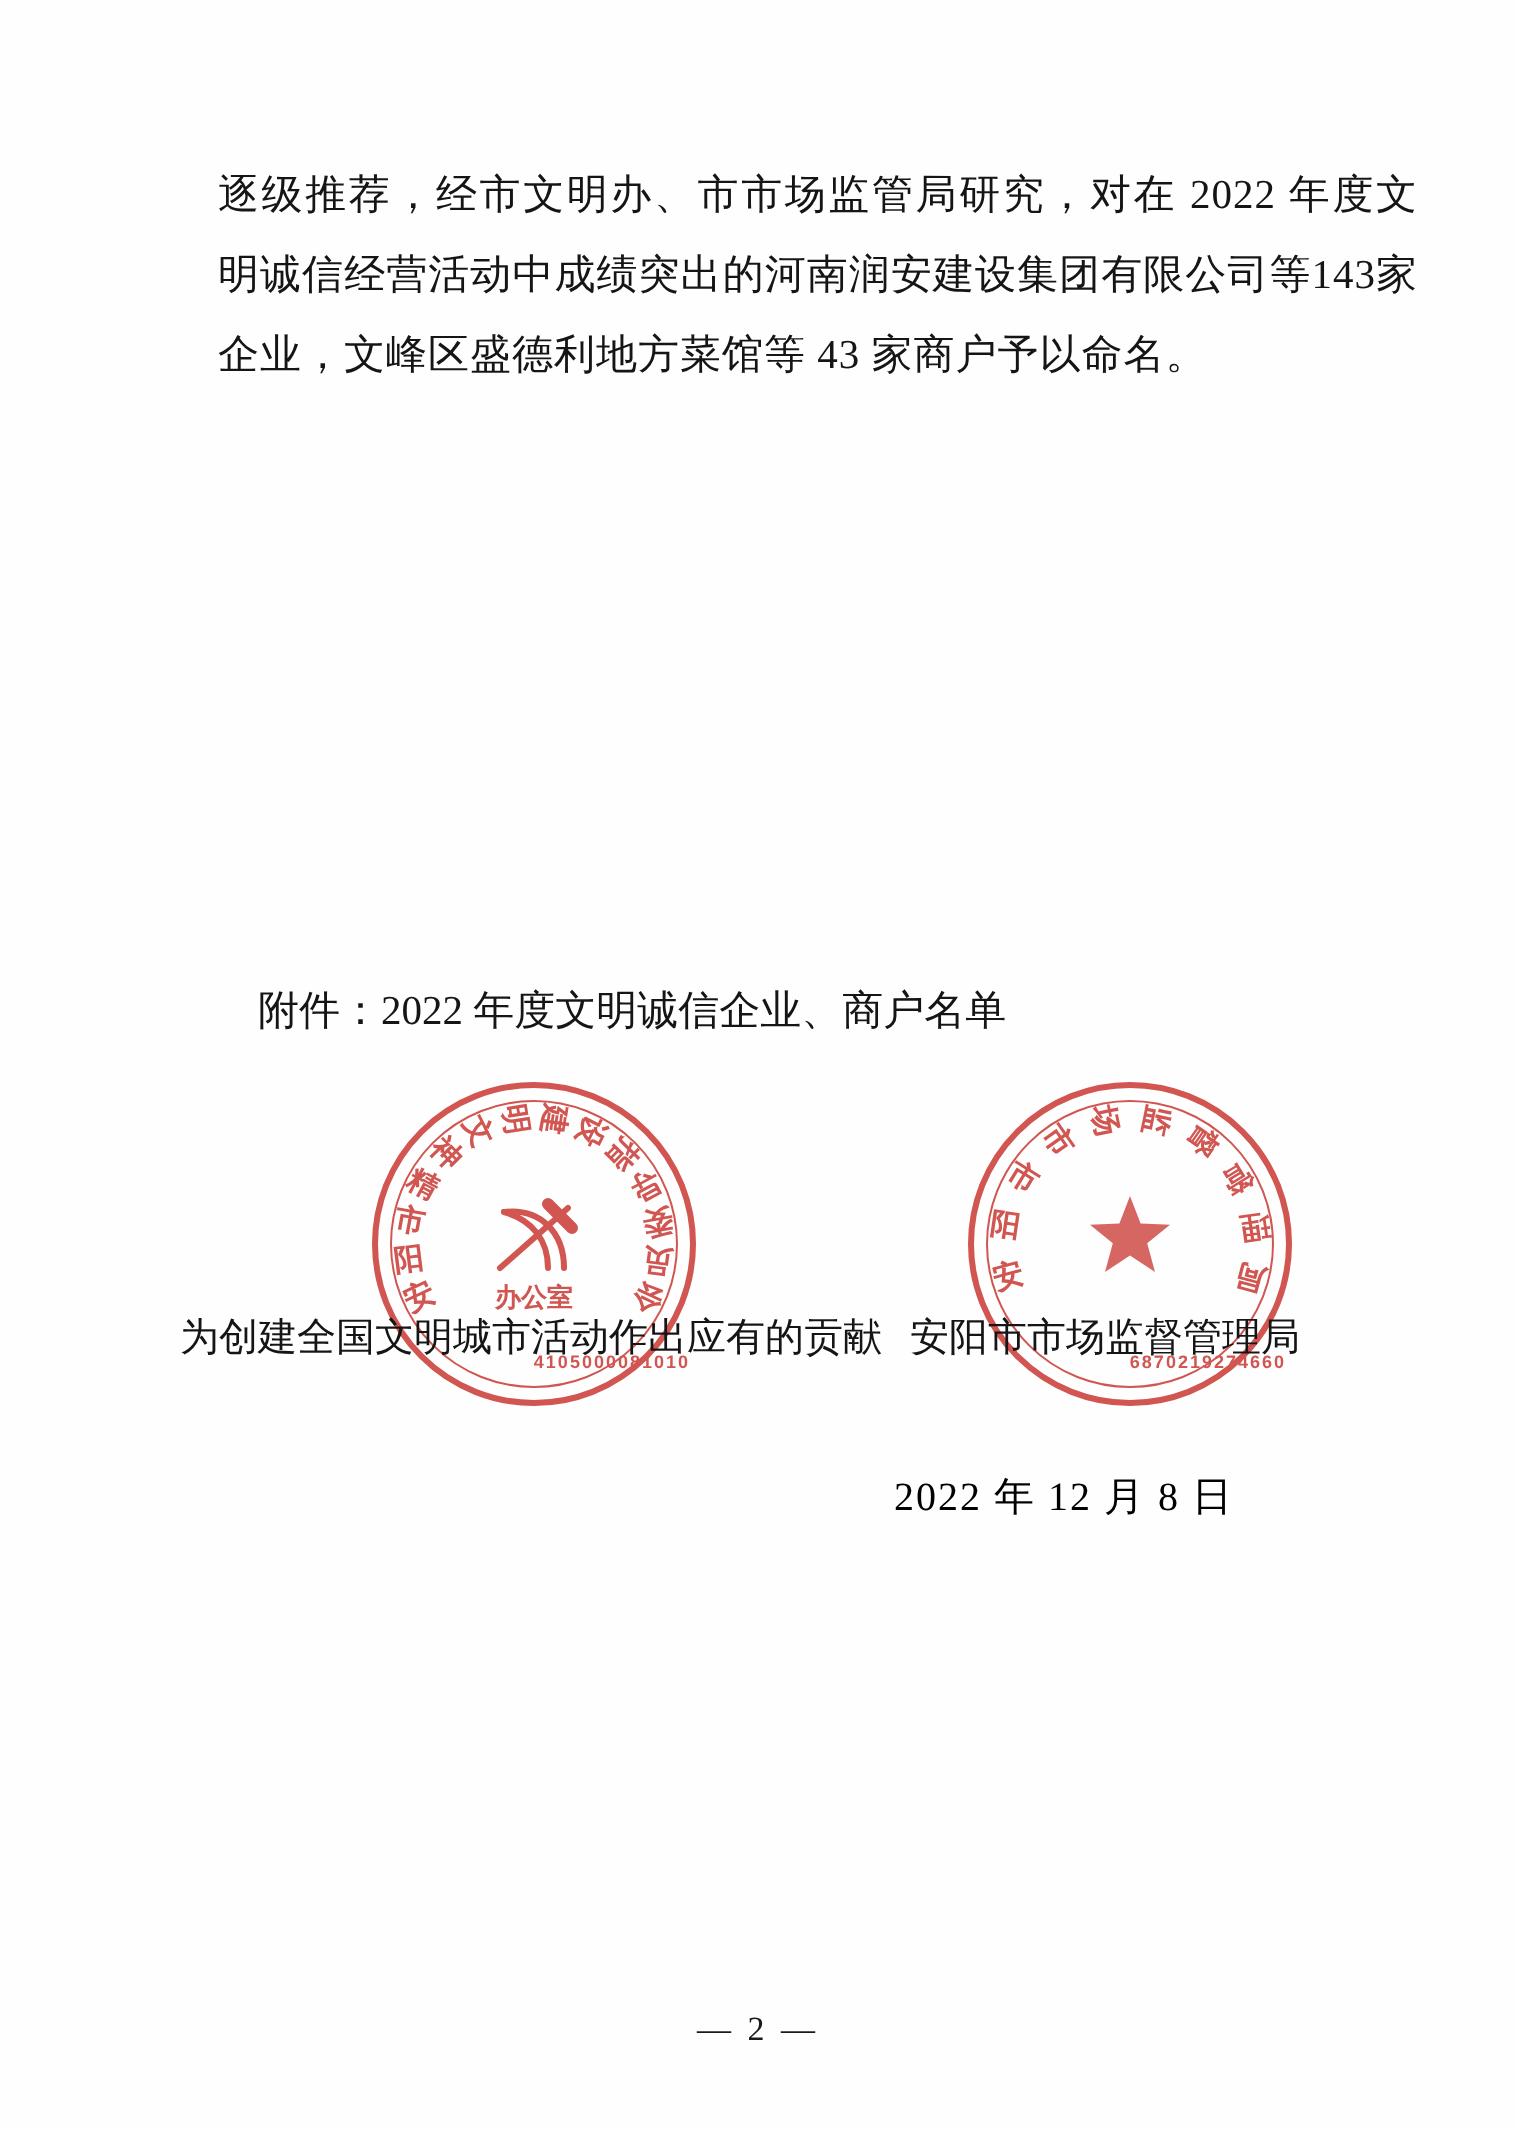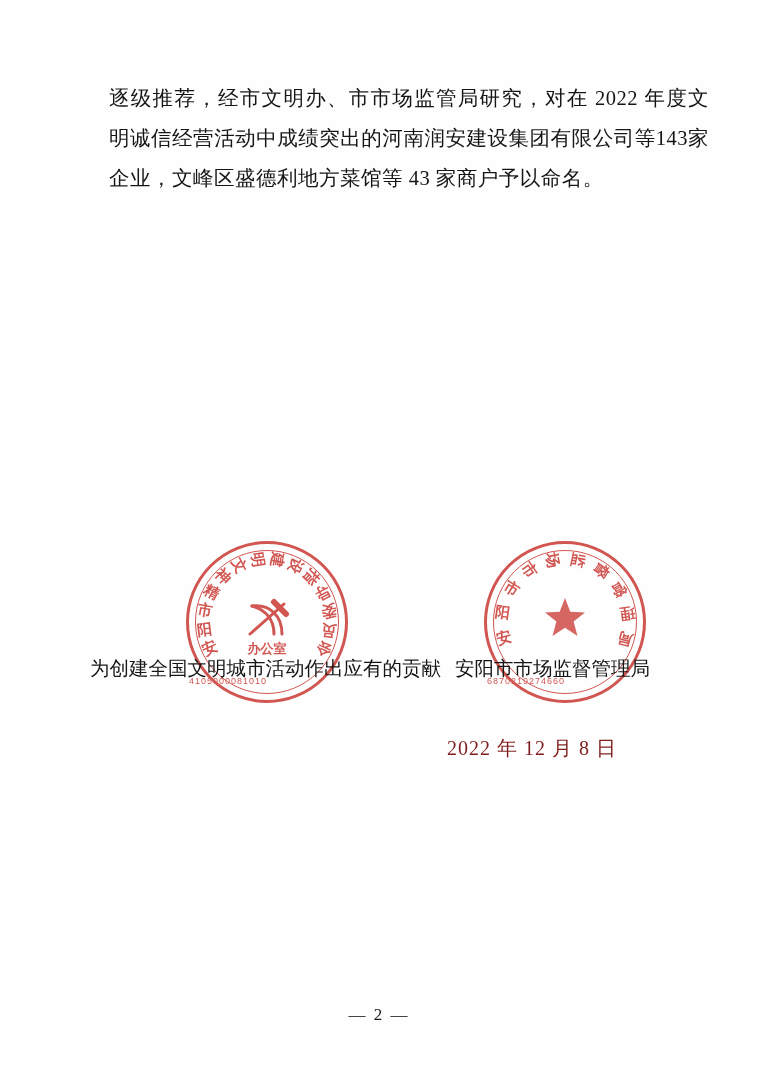--- a/index.html
+++ b/index.html
@@ -94,25 +94,26 @@
     font-size: 15px;
     font-family: "Liberation Serif", serif;
     transform-origin: 0 0;
     white-space: nowrap;
   }
   .seal-bottom-text {
     position: absolute;
     bottom: 14px;
     left: 0;
     width: 100%;
-    text-align: left;
+    text-align: right;
     color: #c8312b;
     font-size: 9px;
     letter-spacing: 1px;
     font-family: "Liberation Sans", sans-serif;
+    font-weight: bold;
   }
   .seal-center-label {
     position: absolute;
     left: 0;
     width: 100%;
     top: 96px;
     text-align: center;
     color: #c8312b;
     font-size: 13px;
     font-weight: bold;
@@ -149,21 +150,21 @@
   }
   #sig-right {
     left: 455px;
     top: 655px;
   }
   .doc-date {
     position: absolute;
     left: 447px;
     top: 735px;
     font-size: 20px;
-    color: #7f1d1d;
+    color: #000000;
     letter-spacing: 1px;
   }
   .page-number {
     position: absolute;
     left: 0;
     width: 758px;
     top: 1005px;
     text-align: center;
     font-size: 17px;
     color: #1a1a1a;
@@ -172,20 +173,21 @@
 </style>
 </head>
 <body>
 
 <div class="page">
 
   <div class="body-text">
     <p class="para">逐级推荐，经市文明办、市市场监管局研究，对在 2022 年度文明诚信经营活动中成绩突出的河南润安建设集团有限公司等143家企业，文峰区盛德利地方菜馆等 43 家商户予以命名。</p>
   </div>
 
+  <div class="attachment">附件：2022 年度文明诚信企业、商户名单</div>
 
   <div class="seal" id="seal-left">
     <div class="seal-inner-ring" style="left:6px;top:6px;right:6px;bottom:6px;"></div>
     <div class="seal-arc-text" id="arc-left">
         <span style="transform: rotate(-115deg) translate(0px, -63px) rotate(90deg) translate(-50%, -50%);">安</span>
         <span style="transform: rotate(-97.3077deg) translate(0px, -63px) rotate(90deg) translate(-50%, -50%);">阳</span>
         <span style="transform: rotate(-79.6154deg) translate(0px, -63px) rotate(90deg) translate(-50%, -50%);">市</span>
         <span style="transform: rotate(-61.9231deg) translate(0px, -63px) rotate(90deg) translate(-50%, -50%);">精</span>
         <span style="transform: rotate(-44.2308deg) translate(0px, -63px) rotate(90deg) translate(-50%, -50%);">神</span>
         <span style="transform: rotate(-26.5385deg) translate(0px, -63px) rotate(90deg) translate(-50%, -50%);">文</span>

